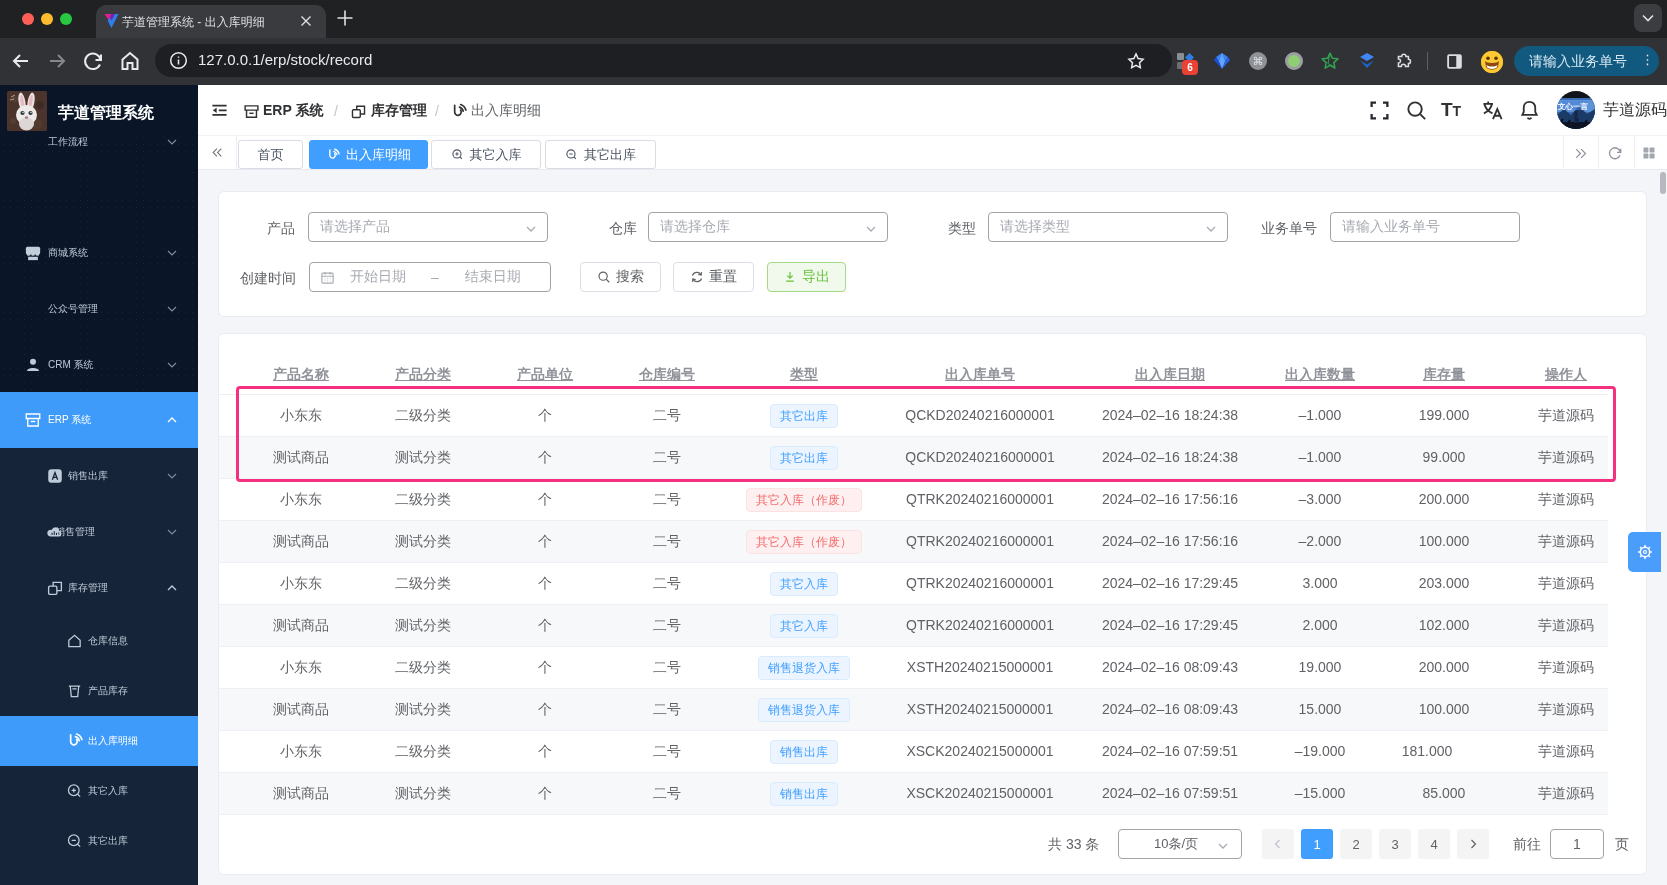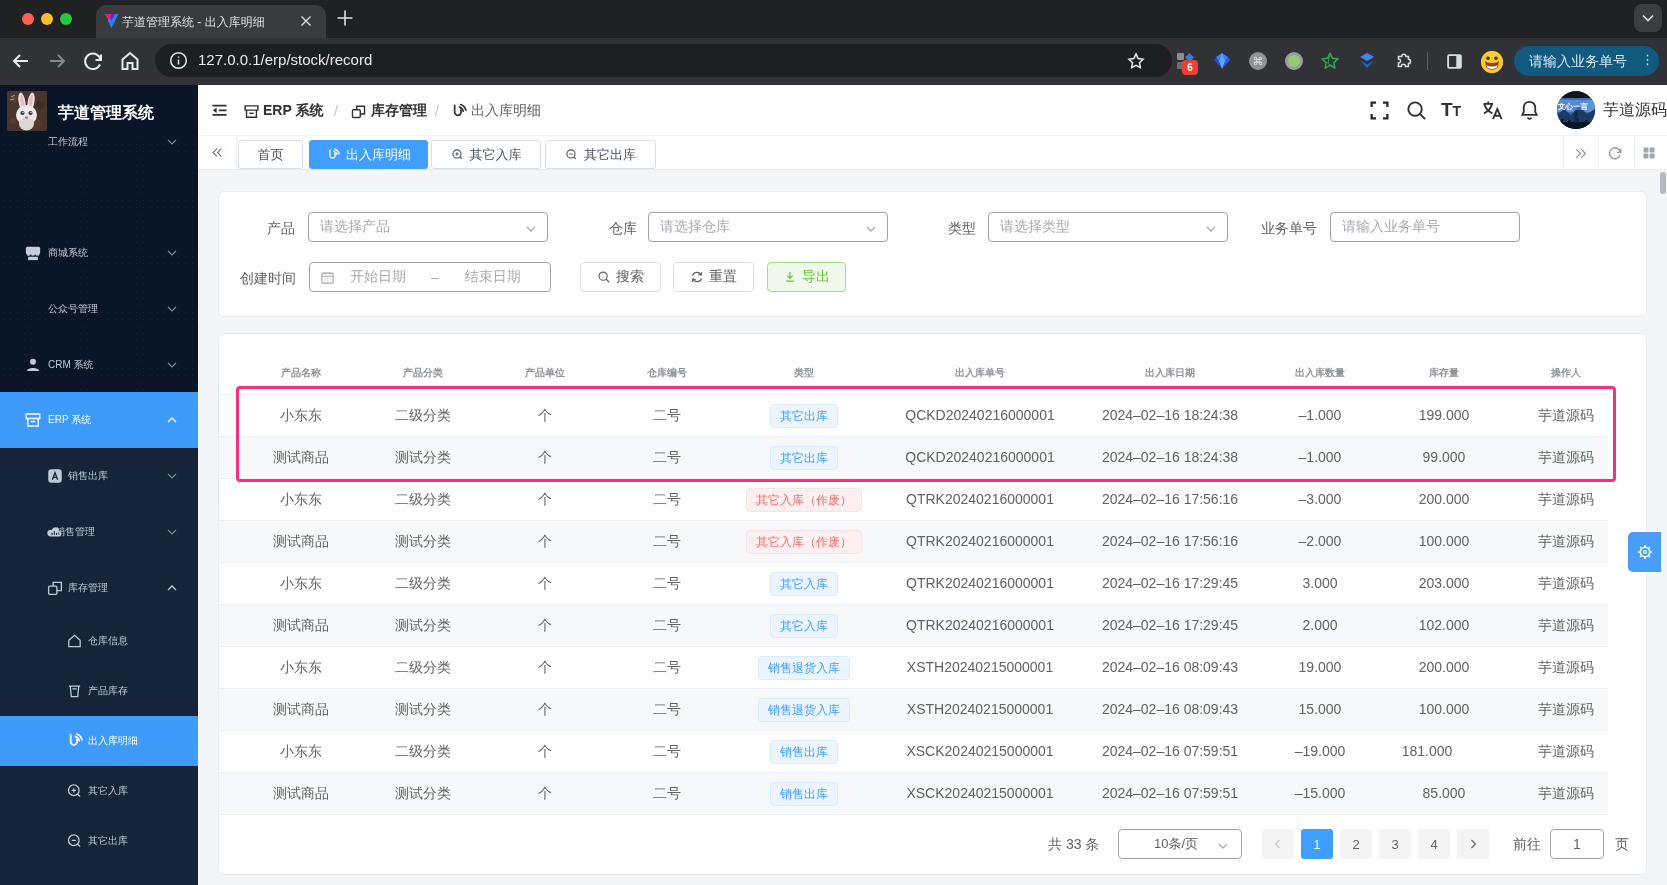--- a/index.html
+++ b/index.html
@@ -36,21 +36,21 @@
   .bcsep { position:absolute; top:18px; font-size:14px; color:#c0c4cc; font-weight:400; }
   .hico { position:absolute; top:14px; width:23px; height:23px; }
   .card { position:absolute; background:#fff; border:1px solid #e9ecf2; border-radius:6px; }
   
   .flabel { position:absolute; font-size:14px; color:#606266; white-space:nowrap; }
   .fbox { position:absolute; height:30px; background:#fff; border:1px solid #a3a3a3; border-radius:4px;
     font-size:14px; color:#a8abb2; display:flex; align-items:center; }
   .btn { position:absolute; height:30px; border:1px solid #dcdfe6; border-radius:4px; background:#fff;
     font-size:14px; color:#606266; display:flex; align-items:center; justify-content:center; gap:5px; }
   
-  .th { position:absolute; font-size:10px; color:#909399; font-weight:bold; white-space:nowrap; transform:translateX(-50%); }
+  .th { position:absolute; font-size:14px; color:#909399; font-weight:bold; white-space:nowrap; transform:translateX(-50%);text-decoration:underline; }
   .td { position:absolute; font-size:14px; color:#606266; white-space:nowrap; transform:translateX(-50%); }
   .rowbg { position:absolute; left:21px; width:1389px; height:42px; }
   .stripe { background:#f7f8fa; }
   .rline { position:absolute; left:21px; width:1389px; height:1px; background:#eef0f5; }
   .tagblue { position:absolute; height:24px; padding:0 9px; background:#ecf5ff; border:1px solid #d9ecff; border-radius:4px;
     color:#409eff; font-size:12px; line-height:22px; transform:translateX(-50%); white-space:nowrap; }
   .tagred { background:#fef0f0; border-color:#fde2e2; color:#f56c6c; }
   #pinkrect { position:absolute; border:3px solid #f5317f; border-radius:4px; }
   
   .pgbtn { position:absolute; width:32px; height:30px; border-radius:3px; background:#f4f4f5; color:#606266;

